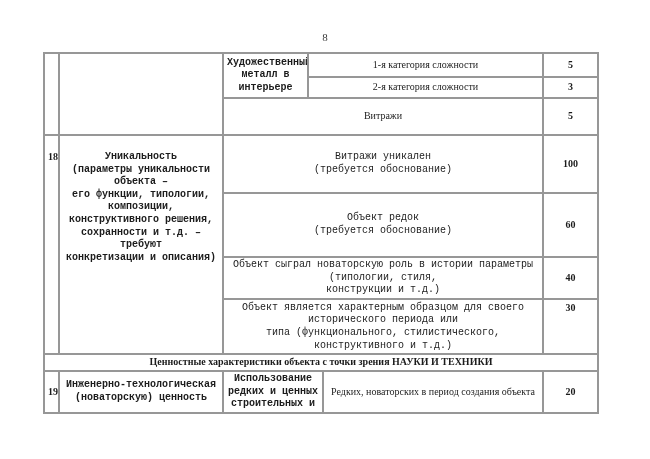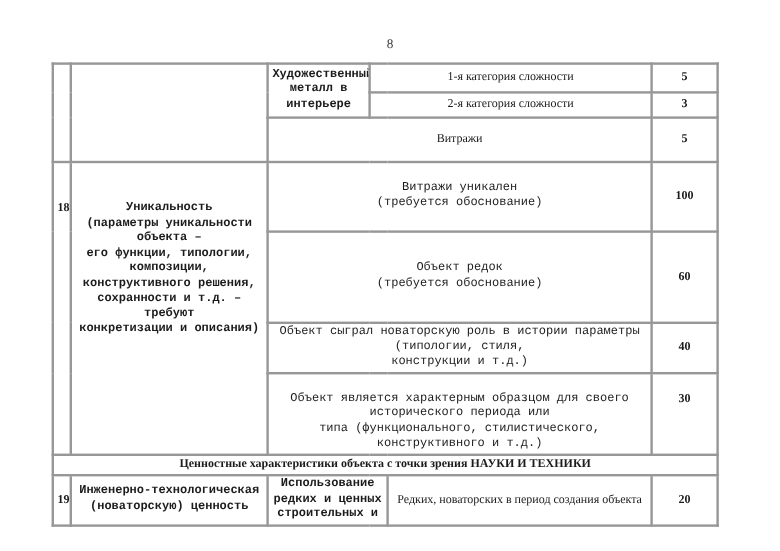--- a/index.html
+++ b/index.html
@@ -33,22 +33,22 @@
     font-size: 10px;
     line-height: 12.6px;
     text-align: center;
     vertical-align: middle;
     padding: 1px 3px;
     overflow: hidden;
   }
   .bold { font-weight: bold; }
   .preline { white-space: pre-line; font-family: Liberation Mono, monospace; }
   .vtop { vertical-align: top; }
-  .pt16 { padding-top: 32px; }
-  .pt1 { padding-top: 15px; }
+  .pt16 { padding-top: 15px; }
+  .pt1 { padding-top: 2px; }
 </style>
 </head>
 <body>
 
 <div class="page-number">8</div>
 
 <table class="criteria">
   <colgroup>
     <col style="width:15px">
     <col style="width:164px">
@@ -85,21 +85,21 @@
 (параметры уникальности объекта –
 его функции, типологии, композиции,
 конструктивного решения,
 сохранности и т.д. – требуют
 конкретизации и описания)</td>
     <td colspan="3" class="preline">Витражи уникален
 (требуется обоснование)</td>
     <td class="bold">100</td>
   </tr>
 
-  <tr style="height:76px">
+  <tr style="height:64px">
     <td colspan="3" class="preline">Объект редок
 (требуется обоснование)</td>
     <td class="bold">60</td>
   </tr>
 
   <tr style="height:22px">
     <td colspan="3" class="preline">Объект сыграл новаторскую роль в истории параметры (типологии, стиля,
 конструкции и т.д.)</td>
     <td class="bold">40</td>
   </tr>

